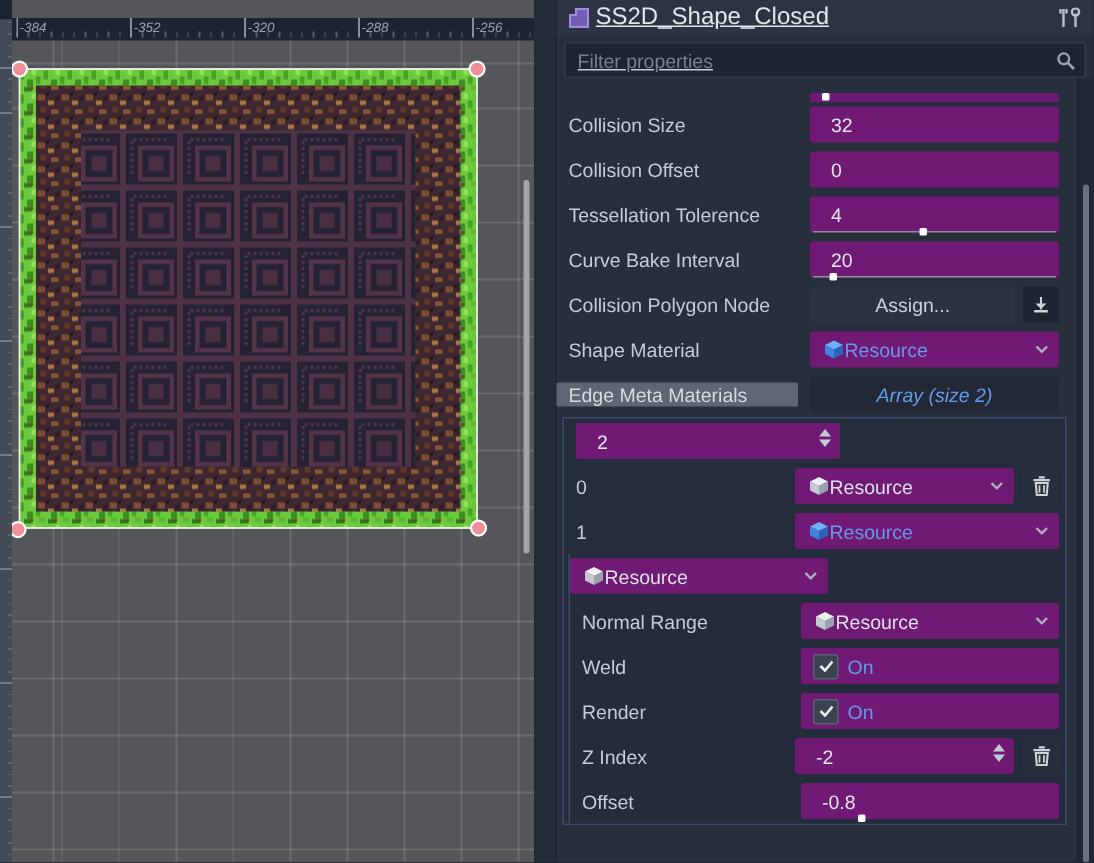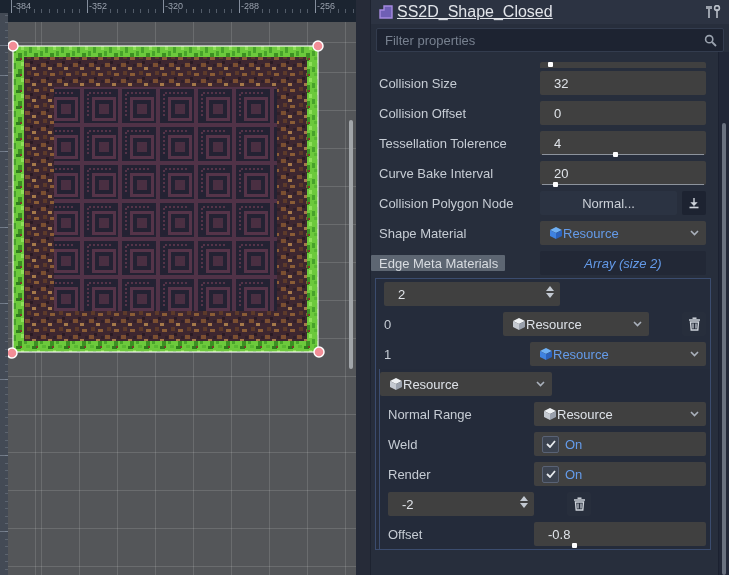--- a/index.html
+++ b/index.html
@@ -2,25 +2,25 @@
 <html><head>
 <meta charset="utf-8">
 <style>
   html,body{margin:0;padding:0;background:#1f2430;}
   .stage{position:relative;width:729px;height:575px;overflow:hidden;
          font-family:"Liberation Sans","DejaVu Sans",sans-serif;font-size:13px;
          background:#262b38;user-select:none;}
   
   .canvas{position:absolute;left:0;top:0;width:356px;height:575px;background:#545659;}
   .corner{position:absolute;left:0;top:0;width:8px;height:13px;background:#1b2430;}
-  .ruler-top{position:absolute;left:8px;top:0;width:348px;height:22px;background:#1b2430;
+  .ruler-top{position:absolute;left:8px;top:12px;width:348px;height:15px;background:#1b2430;
     background-image:
       repeating-linear-gradient(90deg, rgba(150,160,175,.85) 0 1px, transparent 1px 76px),
       repeating-linear-gradient(90deg, rgba(150,160,175,.45) 0 1px, transparent 1px 7.6px);
-    background-size:100% 13px,100% 4px;background-position:3px 0,3px 9px;background-repeat:no-repeat,repeat-x;}
+    background-size:100% 13px,100% 4px;background-position:3px 0,3px 9px;background-repeat:no-repeat,repeat-x;font-style:italic;}
   .ruler-label{position:absolute;top:0;font-size:9px;color:#9aa2ae;line-height:13px;}
   .ruler-left{position:absolute;left:0;top:13px;width:8px;height:562px;background:#434a55;
     background-image:
       repeating-linear-gradient(0deg, rgba(150,160,175,.55) 0 1px, transparent 1px 76px),
       repeating-linear-gradient(0deg, rgba(150,160,175,.3) 0 1px, transparent 1px 7.6px);
     background-size:8px 100%,3px 100%;background-position:0 33px,5px 33px;background-repeat:repeat-y;}
   .grid{position:absolute;left:8px;top:13px;width:348px;height:562px;background:#545659;
     background-image:
       repeating-linear-gradient(90deg, rgba(255,255,255,.13) 0 1px, transparent 1px 38px),
       repeating-linear-gradient(0deg, rgba(255,255,255,.13) 0 1px, transparent 1px 38px);
@@ -28,33 +28,33 @@
   svg.shape{position:absolute;left:8px;top:13px;pointer-events:none;}
   .vscroll{position:absolute;left:349px;top:120px;width:4px;height:249px;background:#a2a6aa;border-radius:2px;}
   .gap{position:absolute;left:356px;top:0;width:14px;height:575px;background:#262b38;}
   
   .inspector{position:absolute;left:370px;top:0;width:359px;height:575px;background:#272e3c;
              border-left:1px solid #1d2330;box-sizing:border-box;color:#c9ced6;}
   .ins-header{height:24px;display:flex;align-items:center;padding:0 8px;background:#2c3342;}
   .ins-title{margin-left:3px;color:#e2e5ea;font-size:16px;flex:1;white-space:nowrap;overflow:hidden;text-decoration:underline;}
   .filter-wrap{padding:4px 5px 2px 5px;}
   .filter{height:22px;background:#1d2331;border:1px solid #333c4e;border-radius:2px;
-          display:flex;align-items:center;}
+          display:flex;align-items:center;text-decoration:underline;}
   .filter input{flex:1;background:transparent;border:none;outline:none;color:#cfd4db;
                 font:13px "Liberation Sans",sans-serif;padding:0 0 0 8px;}
   .filter input::placeholder{color:#77808f;}
   .filter .sicon{margin-right:6px;display:flex;}
   .rows{position:relative;}
-  .row{height:30px;display:flex;align-items:center;padding-left:8px;padding-right:23px;gap:27px;}
+  .row{height:30px;display:flex;align-items:center;padding-left:8px;padding-right:23px;}
   .row.partial{height:14px;overflow:hidden;align-items:flex-start;}
   .lbl{flex:1;color:#c6ccd4;white-space:nowrap;overflow:hidden;}
   .lbl.hl{background:#5d6672;color:#d8dce1;height:16px;display:flex;align-items:center;
           padding-left:8px;margin-right:8px;border-radius:1px;}
   .row.nopadl{padding-left:0;}
-  .val{width:166px;min-width:0;height:24px;background:#404040;border-radius:2px;
+  .val{width:166px;min-width:0;height:24px;background:#701a75;border-radius:2px;
        display:flex;align-items:center;position:relative;flex:none;box-sizing:border-box;}
   .val .num{padding-left:14px;color:#e0e4e9;}
   .val.center{justify-content:center;}
   .arrtext{color:#649bea;font-style:italic;}
   .spin{position:absolute;right:6px;top:4px;display:flex;flex-direction:column;gap:2px;}
   .spin i{display:block;width:0;height:0;border-left:4px solid transparent;border-right:4px solid transparent;}
   .spin i.up{border-bottom:5px solid #c3c9d2;}
   .spin i.dn{border-top:5px solid #c3c9d2;}
   .slider-line{position:absolute;left:2px;right:2px;bottom:0;height:1px;background:#8d939c;}
   .grabber{position:absolute;bottom:-2px;width:5px;height:5px;background:#fff;border-radius:1px;}
@@ -229,21 +229,21 @@
         <div class="val">
           <span class="num">20</span>
           <span class="slider-line"></span>
           <span class="grabber" style="left: 8%;"></span>
         </div>
       </div>
 
       <div class="row">
         <div class="lbl">Collision Polygon Node</div>
         <div class="val" style="background:transparent">
-          <div class="assign-btn">Normal...</div>
+          <div class="assign-btn">Assign...</div>
           <div class="tool-btn">
             <svg width="12" height="12" viewBox="0 0 12 12">
               <path d="M6 1 v5 L6 8 L4 6 h4 L6 8 Z" stroke="#cfd4db" stroke-width="1.4" fill="#cfd4db"></path>
               <line x1="1.5" y1="10.5" x2="10.5" y2="10.5" stroke="#cfd4db" stroke-width="1.6"></line>
             </svg>
           </div>
         </div>
       </div>
 
       <div class="row">
@@ -388,20 +388,21 @@
               <span class="checkbox">
                 <svg width="10" height="8" viewBox="0 0 10 8">
                     <polyline points="1,4 4,7 9,1" fill="none" stroke="#e8ebef" stroke-width="1.8"></polyline>
                   </svg>
               </span>
               <span class="onlabel">On</span>
             </div>
           </div>
 
           <div class="row has-trash">
+            <div class="lbl">Z Index</div>
             <div class="val">
               <span class="num">-2</span>
               <span class="spin">
                   <i class="up"></i>
                   <i class="dn"></i>
                 </span>
             </div>
             <div class="trash-btn">
               <svg width="13" height="14" viewBox="0 0 13 14">
                 <line x1="1" y1="3" x2="12" y2="3" stroke="#ced3da" stroke-width="1.5"></line>

